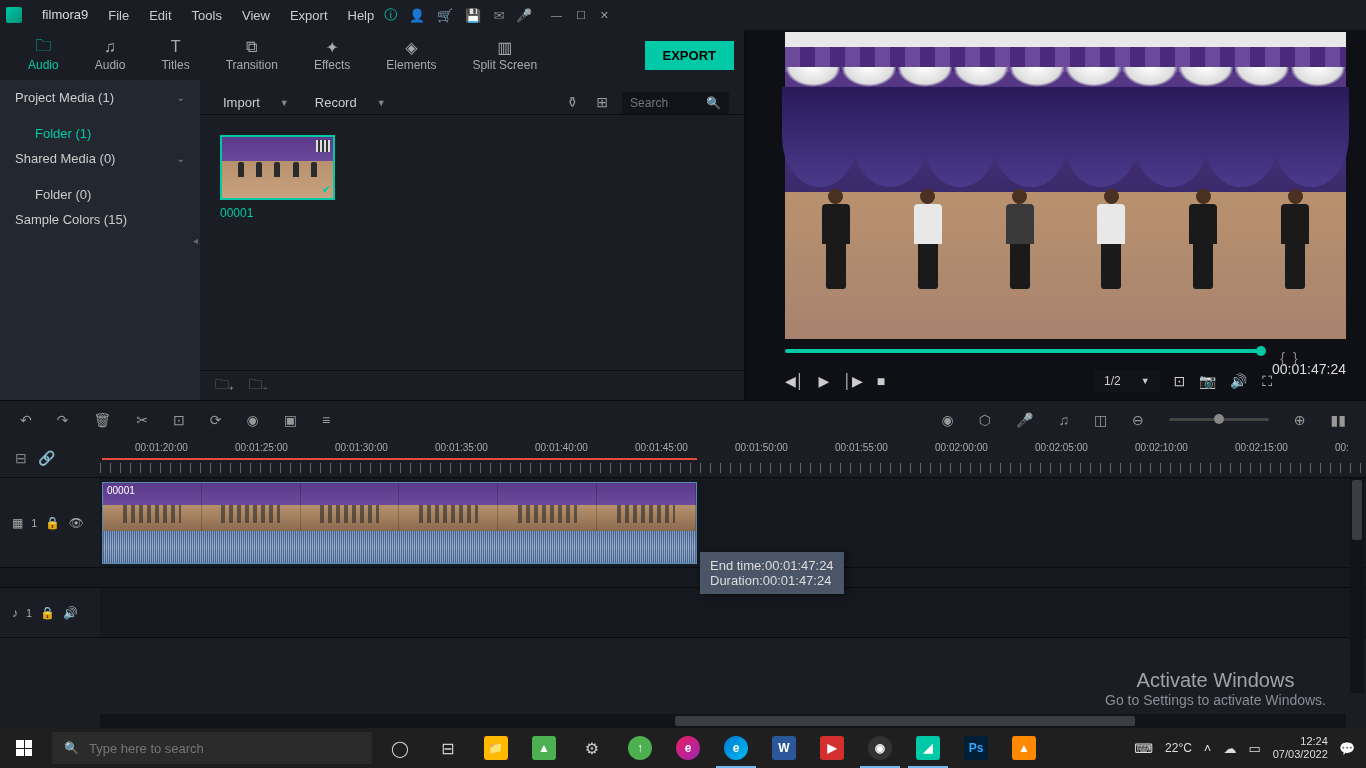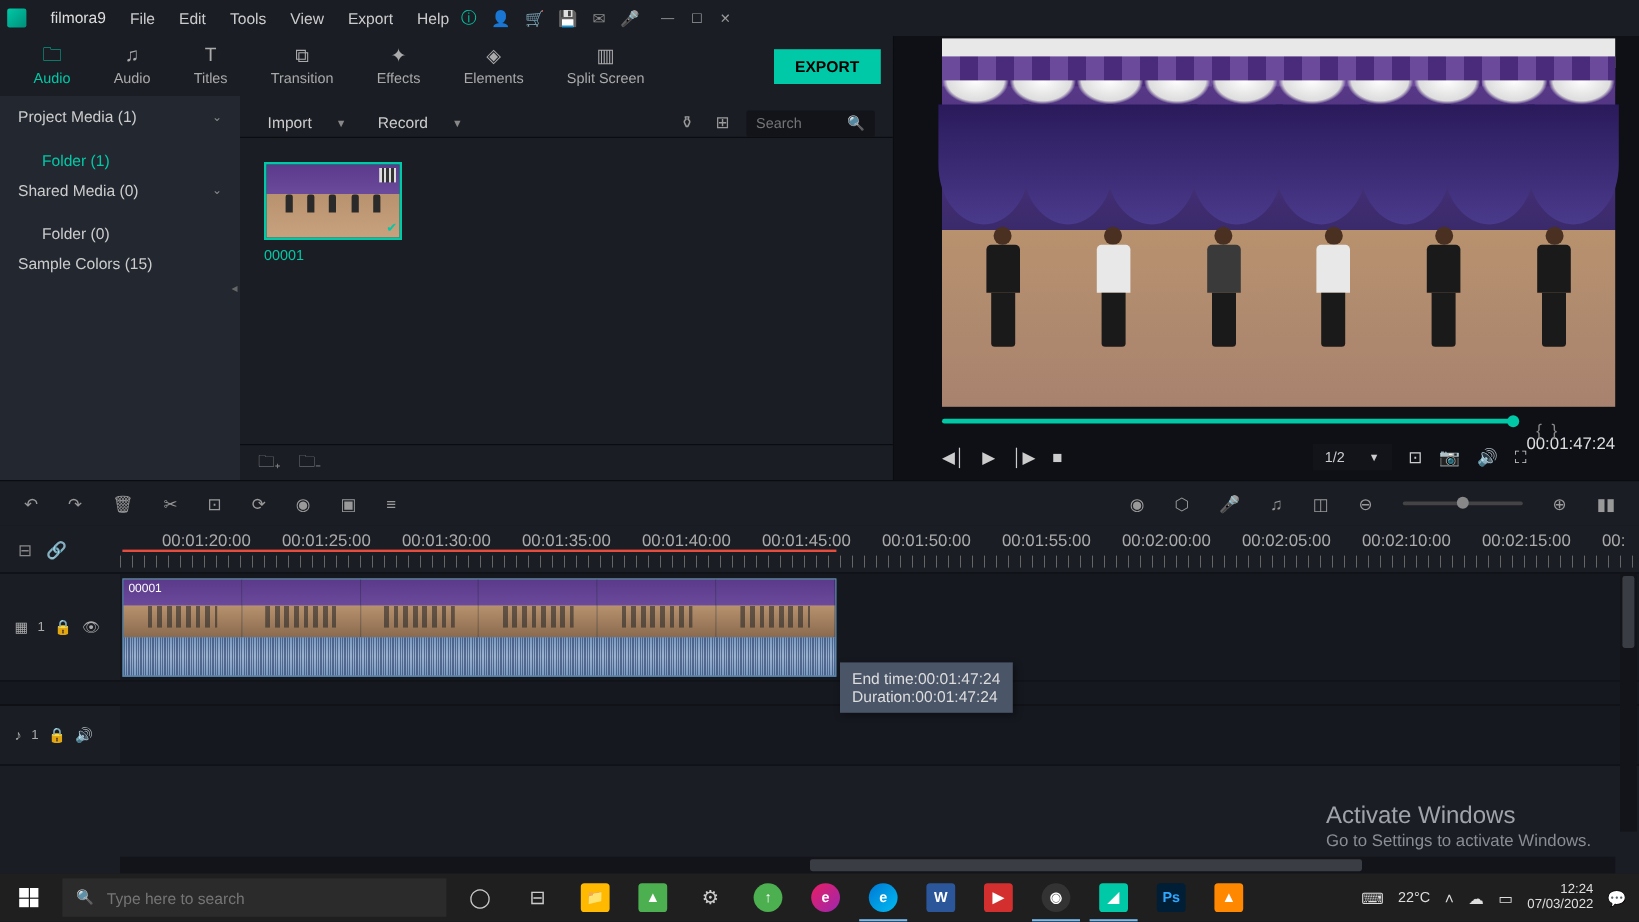--- a/index.html
+++ b/index.html
@@ -82,21 +82,21 @@
 .tr-icon { color: #999; font-size: 14px; cursor: pointer; }
 .tr-spacer { flex: 1; }
 .zoom-slider { width: 100px; height: 3px; background: #444; position: relative; border-radius: 2px; }
 .zoom-slider::after { content: ''; position: absolute; left: 45%; top: -4px; width: 10px; height: 10px; background: #888; border-radius: 50%; }
 
 .timeline-area { background: #1a1d24; height: 290px; position: relative; }
 .tl-header { height: 40px; display: flex; border-bottom: 1px solid #0a0c10; }
 .tl-track-head { width: 100px; display: flex; align-items: center; padding: 0 15px; gap: 12px; }
 .th-icon { color: #888; font-size: 14px; cursor: pointer; }
 .tl-ruler { flex: 1; display: flex; position: relative; align-items: flex-start; padding-top: 4px; }
-.ruler-mark { position: absolute; font-size: 14px; color: #aaa; }
+.ruler-mark { position: absolute; font-size: 10px; color: #aaa; }
 .ruler-ticks { position: absolute; bottom: 4px; left: 0; right: 0; height: 10px; background: repeating-linear-gradient(90deg, #666 0 1px, transparent 1px 10px); }
 .playhead-line { position: absolute; top: 20px; left: 102px; width: 595px; height: 2px; background: #e74c3c; z-index: 5; }
 
 .tl-tracks { }
 .tl-track { height: 90px; display: flex; border-bottom: 1px solid #0a0c10; }
 .tl-track.audio { height: 50px; }
 .tl-track.gap { height: 20px; background: #15181f; }
 .track-label { width: 100px; display: flex; align-items: center; padding: 0 12px; gap: 8px; color: #aaa; font-size: 11px; }
 .track-label .ico { font-size: 12px; }
 .track-content { flex: 1; background: #15181f; position: relative; }
@@ -109,21 +109,21 @@
 .clip-strip-audio { height: 32px; background: linear-gradient(180deg, #7a9ac0 0%, #9ab0d0 50%, #7a9ac0 100%); position: relative; overflow: hidden; }
 .wave { position: absolute; inset: 0; background: repeating-linear-gradient(90deg, rgba(40,60,100,0.6) 0 1px, transparent 1px 2px); }
 
 .tooltip-box { position: absolute; top: 552px; left: 700px; background: #4a5568; padding: 6px 10px; font-size: 13px; color: #ddd; z-index: 10; box-shadow: 2px 2px 6px rgba(0,0,0,0.4); }
 
 .vscroll { position: absolute; right: 2px; top: 478px; width: 14px; height: 215px; background: #12141a; }
 .vscroll-thumb { width: 10px; height: 60px; background: #3a3d44; margin: 2px auto; border-radius: 2px; }
 .hscroll { position: absolute; bottom: 40px; left: 100px; right: 20px; height: 14px; background: #12141a; }
 .hscroll-thumb { height: 10px; width: 460px; background: #3a3d44; margin: 2px 0 0 575px; border-radius: 2px; }
 
-.watermark { position: absolute; bottom: 60px; right: 40px; color: #8a8d94; font-size: 14px; text-align: left; z-index: 3; }
+.watermark { position: absolute; bottom: 60px; right: 40px; color: #8a8d94; font-size: 14px; text-align: center; z-index: 3; }
 .watermark .wt { font-size: 20px; color: #a0a3aa; }
 
 .taskbar { position: absolute; bottom: 0; left: 0; right: 0; height: 40px; background: #1f1f1f; display: flex; align-items: center; }
 .start-btn { width: 48px; height: 40px; display: flex; align-items: center; justify-content: center; cursor: pointer; }
 .win-logo { width: 16px; height: 16px; display: grid; grid-template: 1fr 1fr / 1fr 1fr; gap: 1px; }
 .win-logo span { background: #fff; }
 .search-bar { flex: 0 0 320px; height: 32px; background: #2b2b2b; display: flex; align-items: center; padding: 0 12px; gap: 10px; margin: 0 4px; }
 .search-bar input { background: transparent; border: none; color: #aaa; font-size: 13px; flex: 1; outline: none; }
 .tb-apps { display: flex; align-items: center; height: 100%; }
 .tb-app { width: 48px; height: 40px; display: flex; align-items: center; justify-content: center; cursor: pointer; font-size: 16px; position: relative; }

